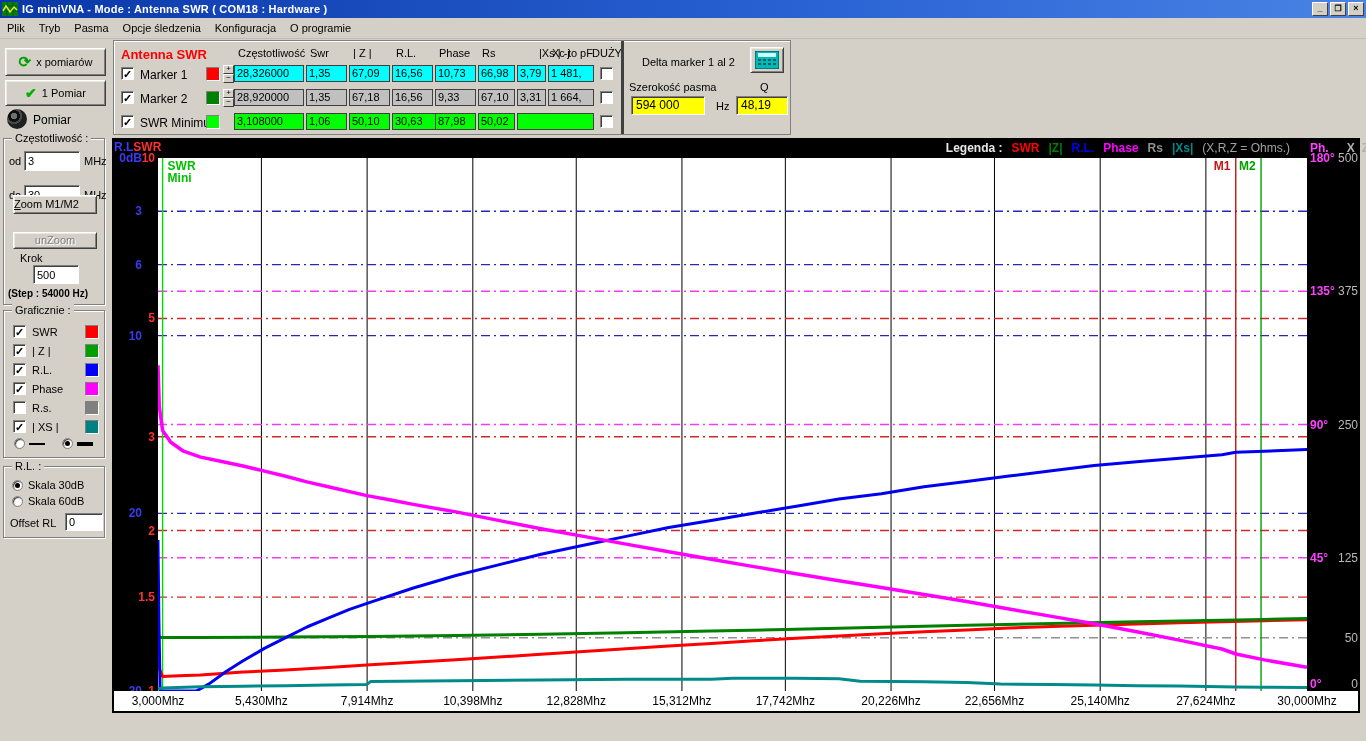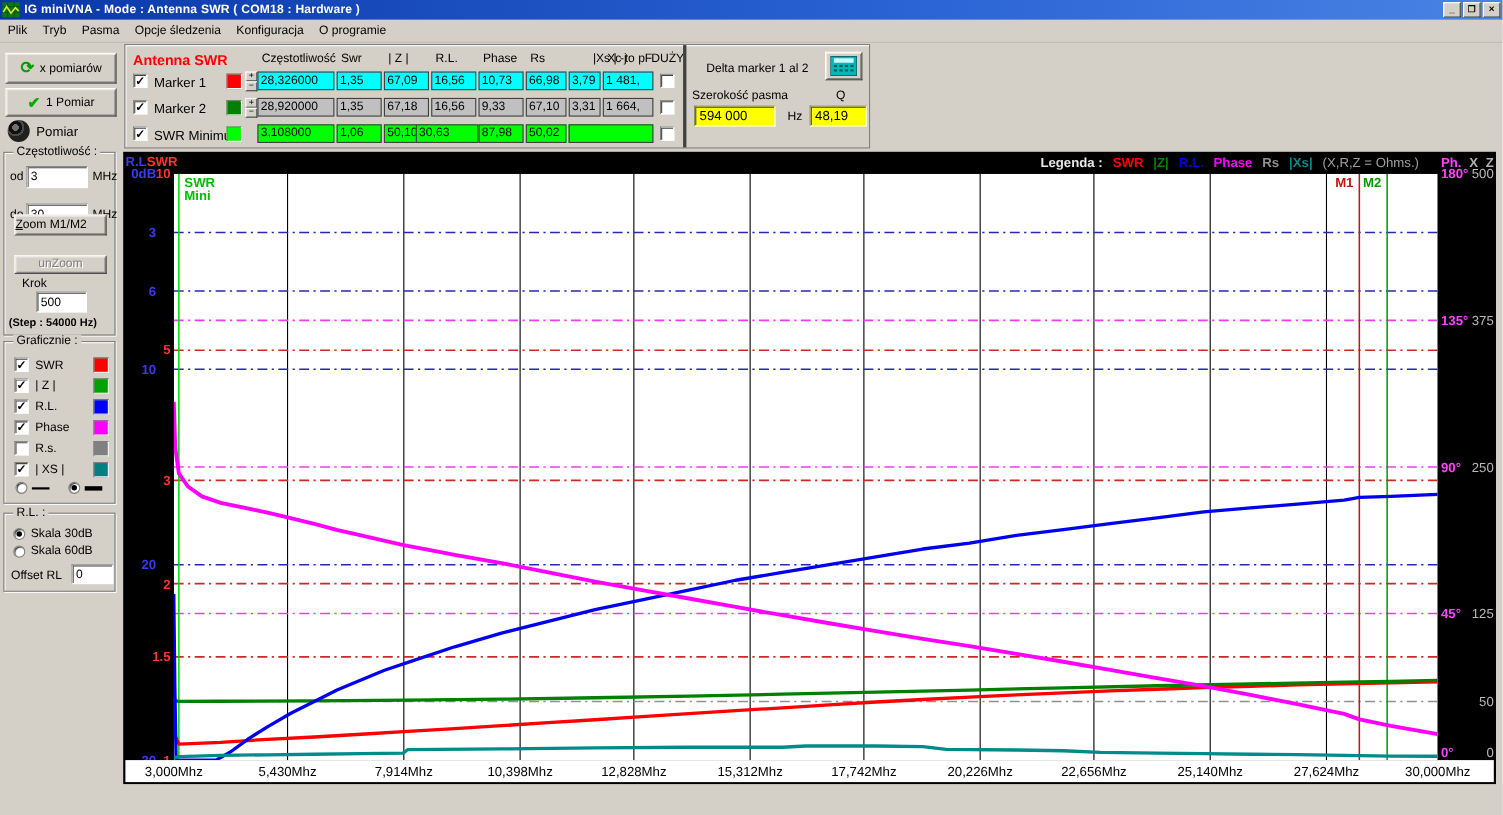--- a/index.html
+++ b/index.html
@@ -201,21 +201,21 @@
       <div class="mcell" style="left: 364px; top: 48px; width: 37px; background: rgb(192, 192, 192);">67,10</div>
       <div class="mcell" style="left: 403px; top: 48px; width: 29px; background: rgb(192, 192, 192);">3,31</div>
       <div class="mcell" style="left: 434px; top: 48px; width: 46px; background: rgb(192, 192, 192);">1 664,</div>
       <div class="cb" style="position: absolute; left: 486px; top: 50px;"></div>
       <div class="cb" style="position: absolute; left: 7px; top: 74px;">✓</div>
       <span style="position: absolute; left: 26px; top: 75px; font-size: 12px;">SWR Minimu</span>
       <div class="color-sq" style="position: absolute; left: 92px; top: 74px; background: rgb(0, 255, 0);"></div>
       <div class="mcell" style="left: 120px; top: 72px; width: 70px; background: rgb(0, 255, 0);">3,108000</div>
       <div class="mcell" style="left: 192px; top: 72px; width: 41px; background: rgb(0, 255, 0);">1,06</div>
       <div class="mcell" style="left: 235px; top: 72px; width: 41px; background: rgb(0, 255, 0);">50,10</div>
-      <div class="mcell" style="left: 264px; top: 72px; width: 57px; background: rgb(0, 255, 0);">30,63</div>
+      <div class="mcell" style="left: 278px; top: 72px; width: 57px; background: rgb(0, 255, 0);">30,63</div>
       <div class="mcell" style="left: 321px; top: 72px; width: 41px; background: rgb(0, 255, 0);">87,98</div>
       <div class="mcell" style="left: 364px; top: 72px; width: 37px; background: rgb(0, 255, 0);">50,02</div>
       <div class="mcell" style="left: 403px; top: 72px; width: 29px; background: rgb(0, 255, 0);">2,94</div>
       <div class="mcell" style="left: 403px; top: 72px; width: 77px; background: rgb(0, 255, 0);"></div>
       <div class="cb" style="position: absolute; left: 486px; top: 74px;"></div>
     </div>
 
   <div class="abs" style="left:507px;top:0;width:168px;height:93px;border-left:3px solid #404040;">
     <span class="abs" style="left:18px;top:15px;">Delta marker 1 al 2</span>
     <div class="abs raised" style="left:126px;top:6px;width:34px;height:26px;display:flex;align-items:center;justify-content:center;">
@@ -249,21 +249,21 @@
   <div class="legend" id="legend">
     <span style="color:#e8e8e8;font-weight:bold;">Legenda :</span>
   <span style="color: rgb(255, 0, 0);">SWR</span>
       <span style="color: rgb(0, 128, 0);">|Z|</span>
       <span style="color: rgb(0, 0, 240);">R.L.</span>
       <span style="color: rgb(255, 0, 255);">Phase</span>
       <span style="color: rgb(144, 144, 144);">Rs</span>
       <span style="color: rgb(0, 139, 139);">|Xs|</span>
       <span style="color: rgb(160, 160, 160); font-weight: normal;">(X,R,Z = Ohms.)</span>
     </div>
-  <div class="abs" id="right-header" style="left:1198px;top:3px;font-size:12px;font-weight:bold;"><span style="color: rgb(255, 64, 255); margin-right: 7px;">Ph.</span><span style="color: rgb(176, 176, 176); margin-right: 7px;">X</span><span style="color: rgb(176, 176, 176); margin-right: 7px;">Z</span></div>
+  <div class="abs" id="right-header" style="left:1198px;top:3px;font-size:12px;font-weight:bold;"><span style="color: rgb(255, 64, 255); margin-right: 18px;">Ph.</span><span style="color: rgb(176, 176, 176); margin-right: 7px;">X</span><span style="color: rgb(176, 176, 176); margin-right: 7px;">Z</span></div>
   <div class="plot" id="plot">
     <svg id="plot-svg" width="1149" height="533" style="position:absolute;left:0;top:0;">
         <line x1="103.40999999999998" y1="0" x2="103.40999999999998" y2="533" stroke="#000000" stroke-width="1"></line>
         <line x1="209.118" y1="0" x2="209.118" y2="533" stroke="#000000" stroke-width="1"></line>
         <line x1="314.82599999999996" y1="0" x2="314.82599999999996" y2="533" stroke="#000000" stroke-width="1"></line>
         <line x1="418.236" y1="0" x2="418.236" y2="533" stroke="#000000" stroke-width="1"></line>
         <line x1="523.944" y1="0" x2="523.944" y2="533" stroke="#000000" stroke-width="1"></line>
         <line x1="627.354" y1="0" x2="627.354" y2="533" stroke="#000000" stroke-width="1"></line>
         <line x1="733.062" y1="0" x2="733.062" y2="533" stroke="#000000" stroke-width="1"></line>
         <line x1="836.472" y1="0" x2="836.472" y2="533" stroke="#000000" stroke-width="1"></line>

